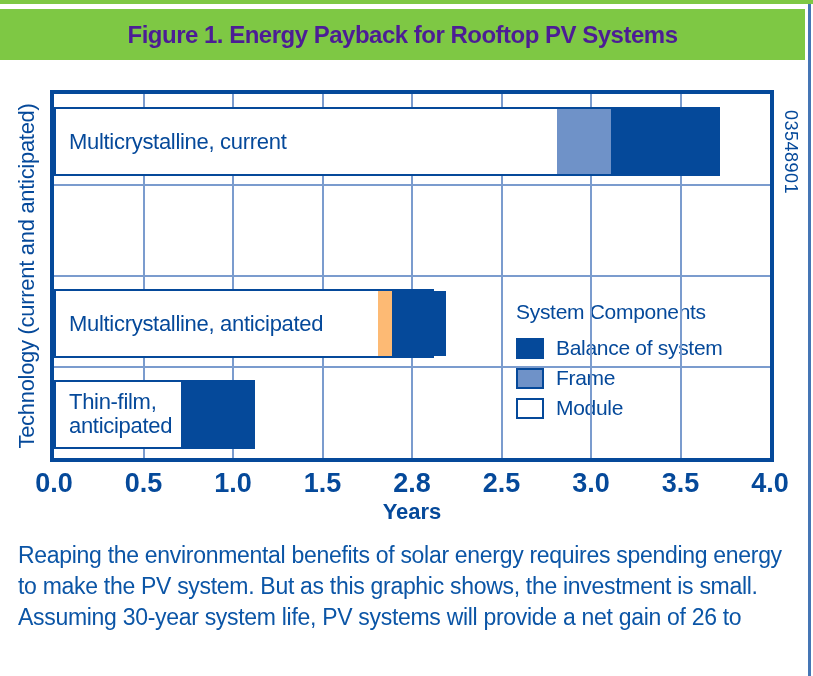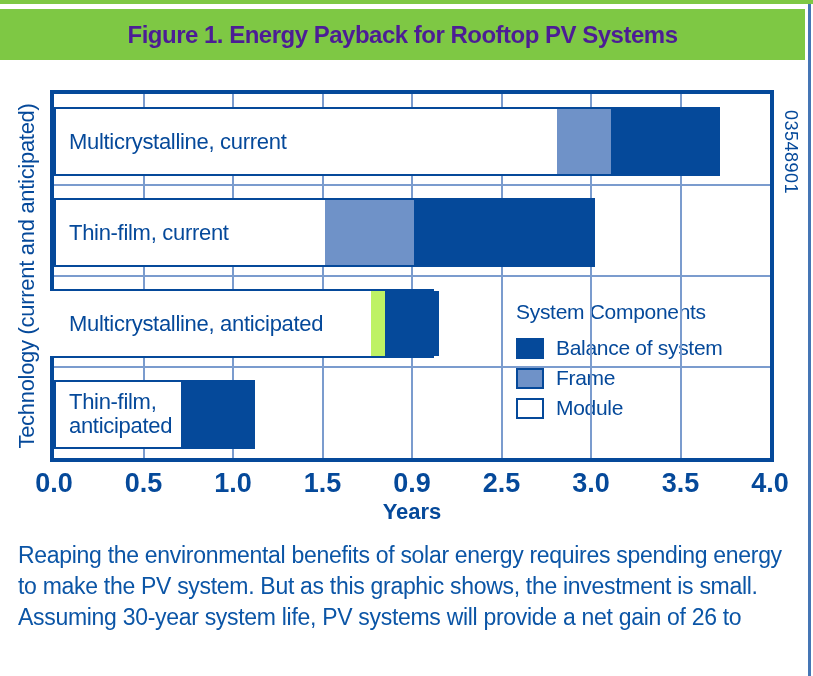--- a/index.html
+++ b/index.html
@@ -31,22 +31,22 @@
     transform:rotate(-90deg);text-align:center;font-size:22px;color:var(--dk);
     letter-spacing:-0.3px;white-space:nowrap;
   }
   .plot-box{
     position:absolute;left:50px;top:90px;width:716px;height:364px;
     border:4px solid var(--dk);background:#fff;
   }
   .vgrid{position:absolute;top:0;width:2px;height:100%;background:var(--grid);margin-left:-1px;}
   .hgrid{position:absolute;left:0;height:2px;width:100%;background:var(--grid);margin-top:-1px;}
   .bar{
-    position:absolute;left:0;background:#bef264;border:2px solid var(--dk);
-    display:flex;align-items:stretch;box-sizing:content-box;justify-content:center;
+    position:absolute;left:0;background:#fdba74;border:2px solid var(--dk);
+    display:flex;align-items:stretch;box-sizing:content-box;
   }
   .seg{height:100%;flex:0 0 auto;}
   .bar-label{
     position:absolute;left:13px;top:50%;transform:translateY(-50%);
     font-size:22px;color:var(--dk);white-space:pre-line;line-height:1.12;letter-spacing:-0.3px;
   }
   .legend{position:absolute;left:462px;top:206px;}
   .legend-title{font-size:21px;color:var(--dk);margin-bottom:9px;letter-spacing:-0.3px;}
   .legend-item{display:flex;align-items:center;height:30px;}
   .swatch{width:24px;height:17px;border:2px solid var(--dk);margin-right:12px;flex:0 0 auto;}
@@ -110,45 +110,39 @@
       <div class="vgrid" style="left: 626.5px;"></div>
       <div class="hgrid" style="top: 91px;"></div>
       <div class="hgrid" style="top: 182px;"></div>
       <div class="hgrid" style="top: 273px;"></div>
       <div class="bar" style="top: 13px; height: 65px; width: 662.3px;">
         <div class="seg" style="width: 501.2px; background: rgb(255, 255, 255);"></div>
         <div class="seg" style="width: 53.7px; background: rgb(111, 146, 200);"></div>
         <div class="seg" style="width: 107.4px; background: rgb(5, 73, 154);"></div>
         <div class="bar-label">Multicrystalline, current</div>
       </div>
-      <div class="bar" style="top: 104px; height: 65px; width: 537px;">
-        <div class="seg" style="width: 268.5px; background: rgb(255, 255, 255);"></div>
-        <div class="seg" style="width: 89.5px; background: rgb(111, 146, 200);"></div>
-        <div class="seg" style="width: 179px; background: rgb(5, 73, 154);"></div>
-        <div class="bar-label">Thin-film, current</div>
-      </div>
       <div class="bar" style="top: 195px; height: 65px; width: 375.9px; gap: 14px;">
         <div class="seg" style="width: 322.2px; background: rgb(255, 255, 255);"></div>
         <div class="seg" style="width: 53.7px; background: rgb(5, 73, 154);"></div>
         <div class="bar-label">Multicrystalline, anticipated</div>
       </div>
       <div class="bar" style="top: 286px; height: 65px; width: 196.9px;">
         <div class="seg" style="width: 125.3px; background: rgb(255, 255, 255);"></div>
         <div class="seg" style="width: 71.6px; background: rgb(5, 73, 154);"></div>
         <div class="bar-label">Thin-film,
 anticipated</div>
       </div>
     </div>
 
   <div class="xticks">
       <div class="xtick" style="left: 0px;">0.0</div>
       <div class="xtick" style="left: 89.5px;">0.5</div>
       <div class="xtick" style="left: 179px;">1.0</div>
       <div class="xtick" style="left: 268.5px;">1.5</div>
-      <div class="xtick" style="left: 358px;">0.9</div>
+      <div class="xtick" style="left: 358px;">2.8</div>
       <div class="xtick" style="left: 447.5px;">2.5</div>
       <div class="xtick" style="left: 537px;">3.0</div>
       <div class="xtick" style="left: 626.5px;">3.5</div>
       <div class="xtick" style="left: 716px;">4.0</div>
     </div>
   <div class="xlabel">Years</div>
 
   <div class="caption">
     <div>Reaping the environmental benefits of solar energy requires spending energy</div>
     <div>to make the PV system. But as this graphic shows, the investment is small.</div>

